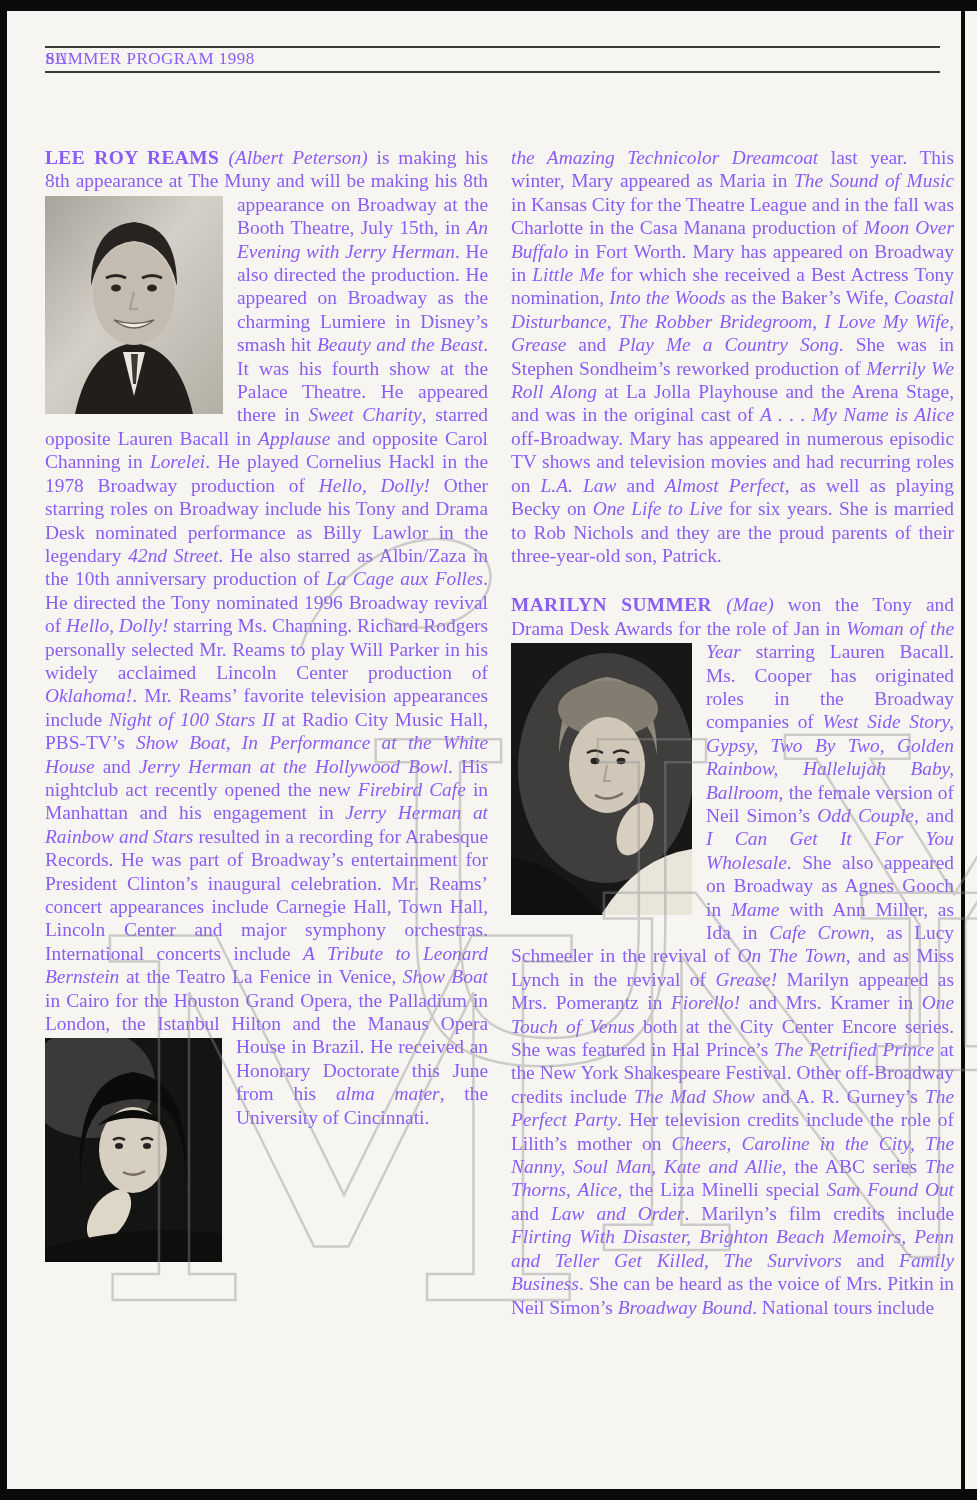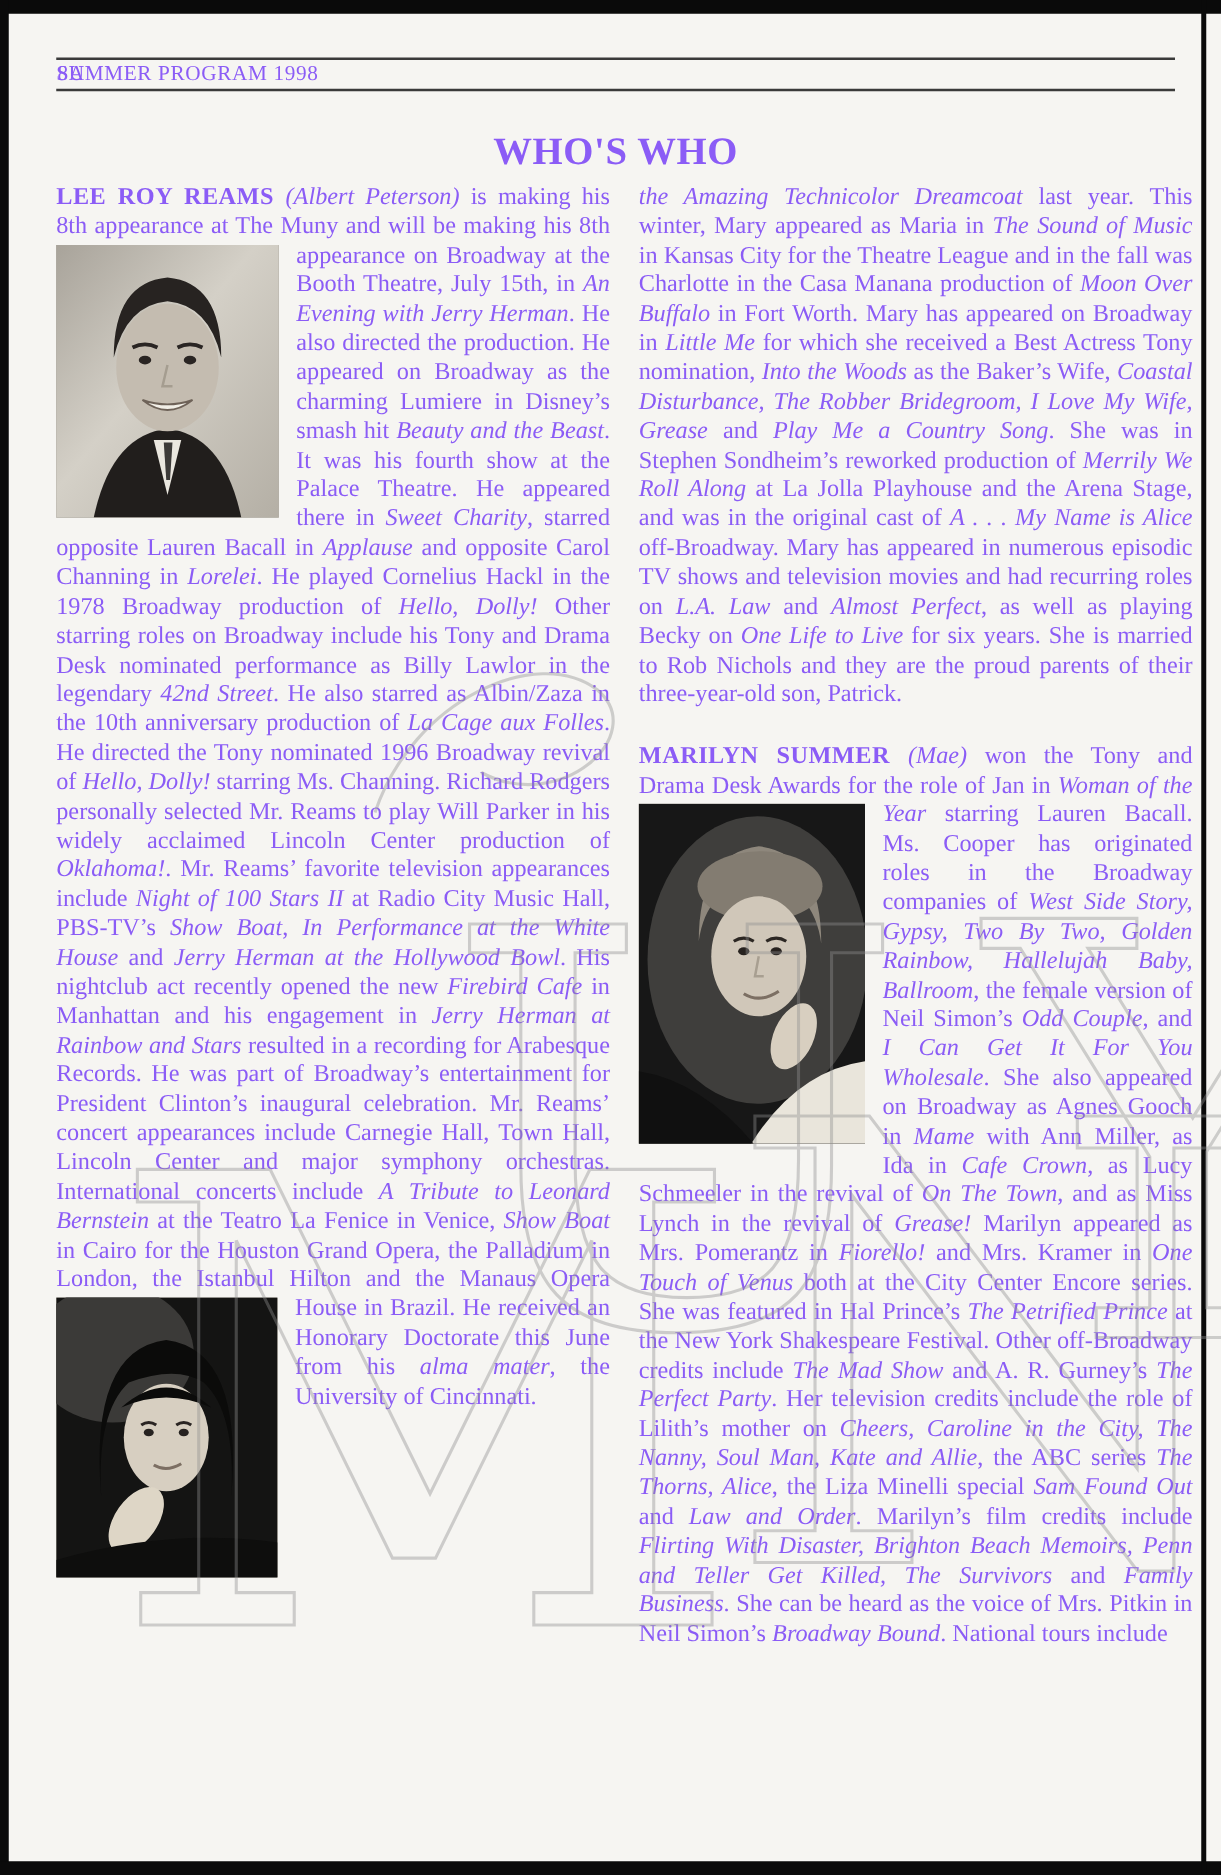--- a/index.html
+++ b/index.html
@@ -40,21 +40,20 @@
   <div class="edge edge-top"></div>
   <div class="edge edge-left"></div>
   <div class="edge edge-bottom"></div>
   <div class="edge edge-right"></div>
 
   <div class="rule rule-top"></div>
   <div class="pagenum">8A</div>
   <div class="program">SUMMER PROGRAM 1998</div>
   <div class="rule rule-bottom"></div>
 
-  <h1 class="title">WHO'S WHO</h1>
 
   <div class="col col-left">
     <p class="bio">
       <span><span class="b">LEE ROY REAMS </span><span class="i">(Albert Peterson)</span><span> is making his 8th appearance at The Muny and will be </span></span><span class="photo photo-reams">
           <svg viewBox="0 0 178 218" xmlns="http://www.w3.org/2000/svg">
           <defs>
               <linearGradient id="bgR" x1="0" y1="0" x2="1" y2="1">
             <stop offset="0" stop-color="#a8a39a"></stop>
                 <stop offset="0.45" stop-color="#d4d0c7"></stop>
                 <stop offset="1" stop-color="#b4afa5"></stop>

